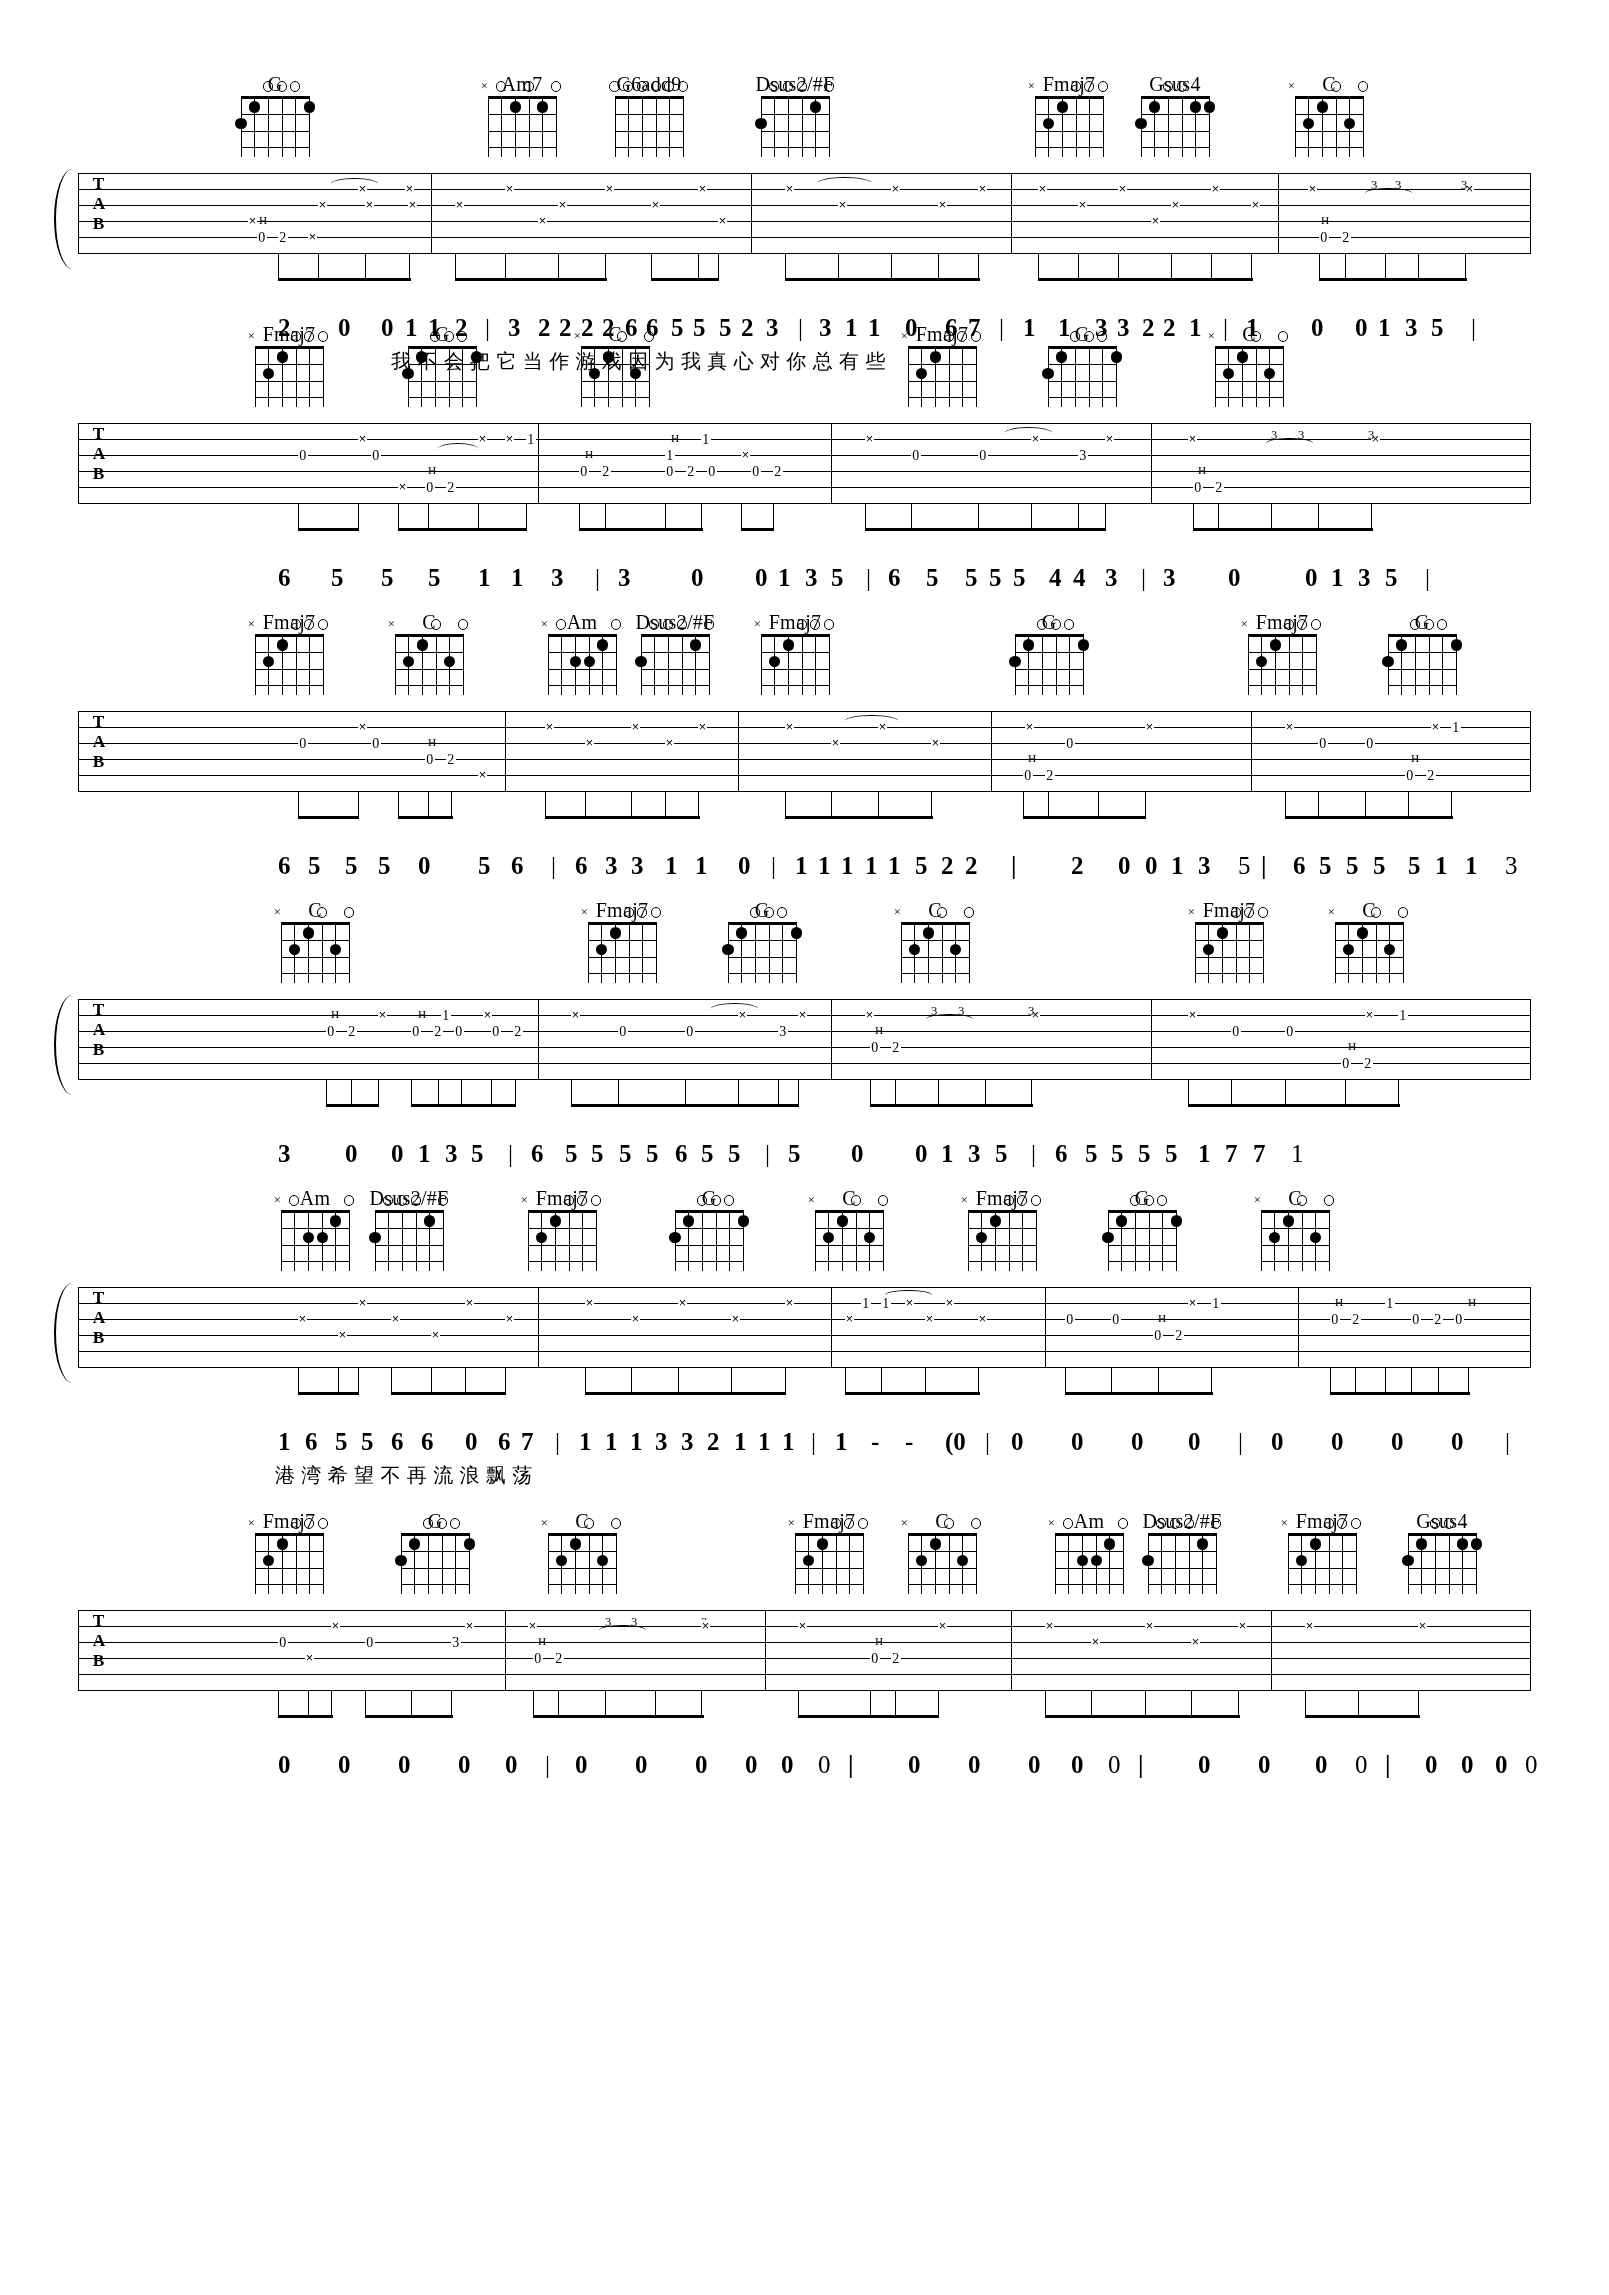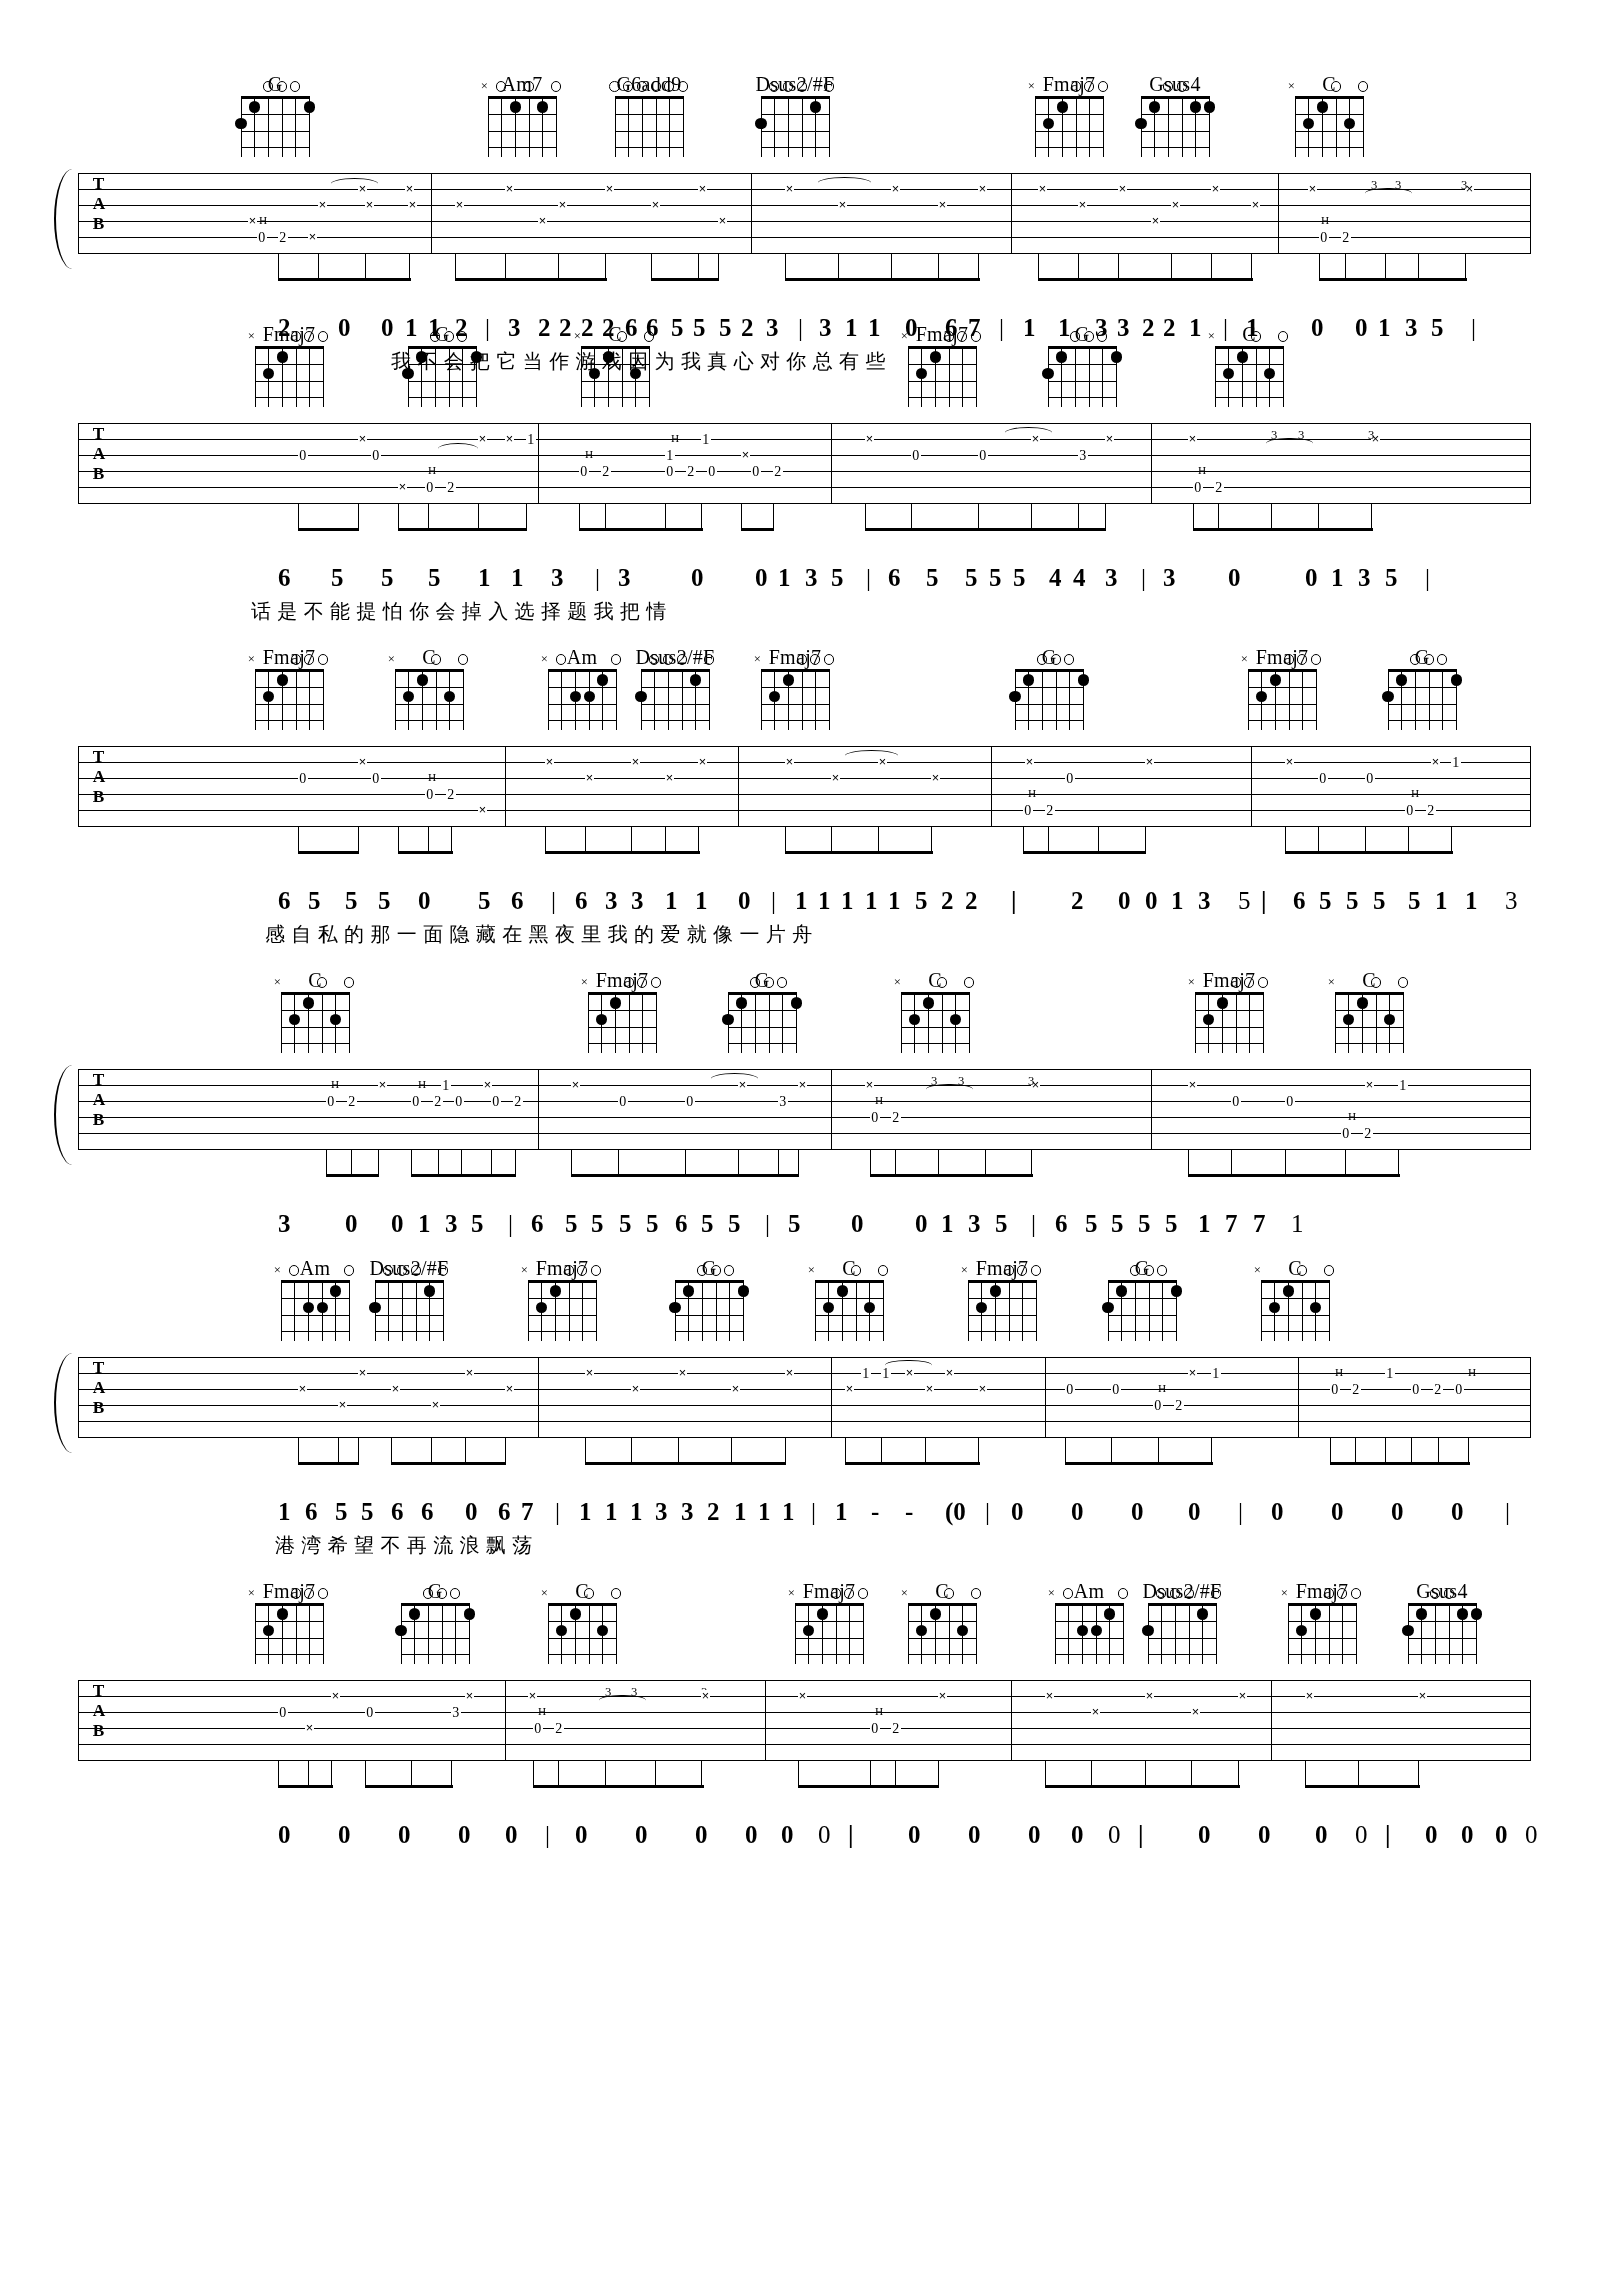--- a/index.html
+++ b/index.html
@@ -594,23 +594,20 @@
       <div class="mnote" style="left:1027px">3</div>
       <div class="mbar" style="left:1063px">|</div>
       <div class="mnote" style="left:1085px">3</div>
       <div class="mnote" style="left:1150px">0</div>
       <div class="mnote" style="left:1227px">0</div>
       <div class="mnote" style="left:1253px">1</div>
       <div class="mnote" style="left:1280px">3</div>
       <div class="mnote" style="left:1307px">5</div>
       <div class="mbar" style="left:1347px">|</div>
     </div>
-    <div class="lyrics">
-      <div class="ly" style="left:173px">话 是 不 能 提     怕 你 会 掉 入 选 择 题      我 把 情</div>
-    </div>
   </div>
 
   <div class="system sysbox">
     <div class="chordrow">
       <div class="chord" style="left:167px;">
         <div class="cname">Fmaj7</div>
         <div class="grid">
           <div class="nut"></div>
             <div class="vline" style="left:0px"></div>
             <div class="vline" style="left:13.3px"></div>
@@ -895,23 +892,20 @@
       <div class="mnote" style="left:1183px">|</div>
       <div class="mnote" style="left:1215px">6</div>
       <div class="mnote" style="left:1241px">5</div>
       <div class="mnote" style="left:1268px">5</div>
       <div class="mnote" style="left:1295px">5</div>
       <div class="mnote" style="left:1330px">5</div>
       <div class="mnote" style="left:1357px">1</div>
       <div class="mnote" style="left:1387px">1</div>
       <div class="mbar" style="left:1427px">3</div>
     </div>
-    <div class="lyrics">
-      <div class="ly" style="left:187px">感 自 私 的 那 一 面    隐 藏 在 黑 夜 里    我 的 爱 就 像 一 片 舟</div>
-    </div>
   </div>
 
   <div class="system sysbox">
     <div class="chordrow">
       <div class="chord" style="left:193px;">
         <div class="cname">C</div>
         <div class="grid">
           <div class="nut"></div>
             <div class="vline" style="left:0px"></div>
             <div class="vline" style="left:13.3px"></div>

